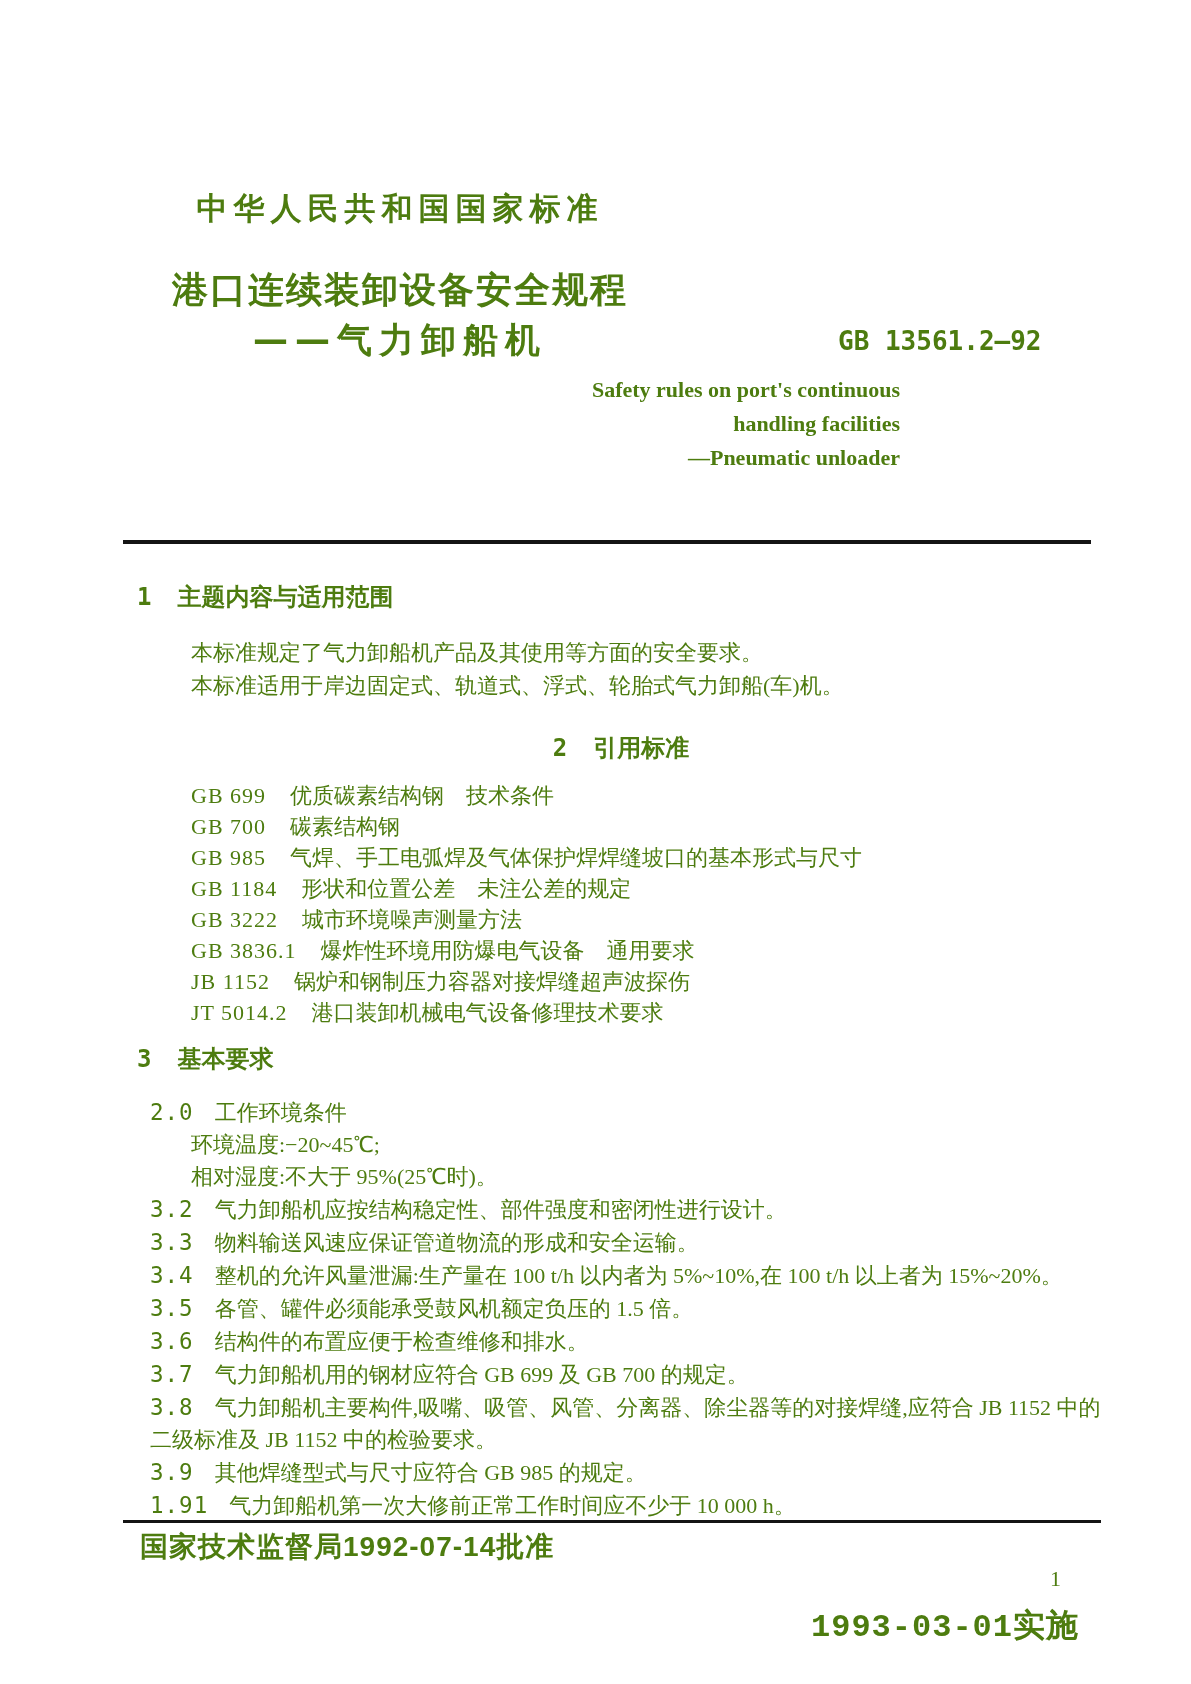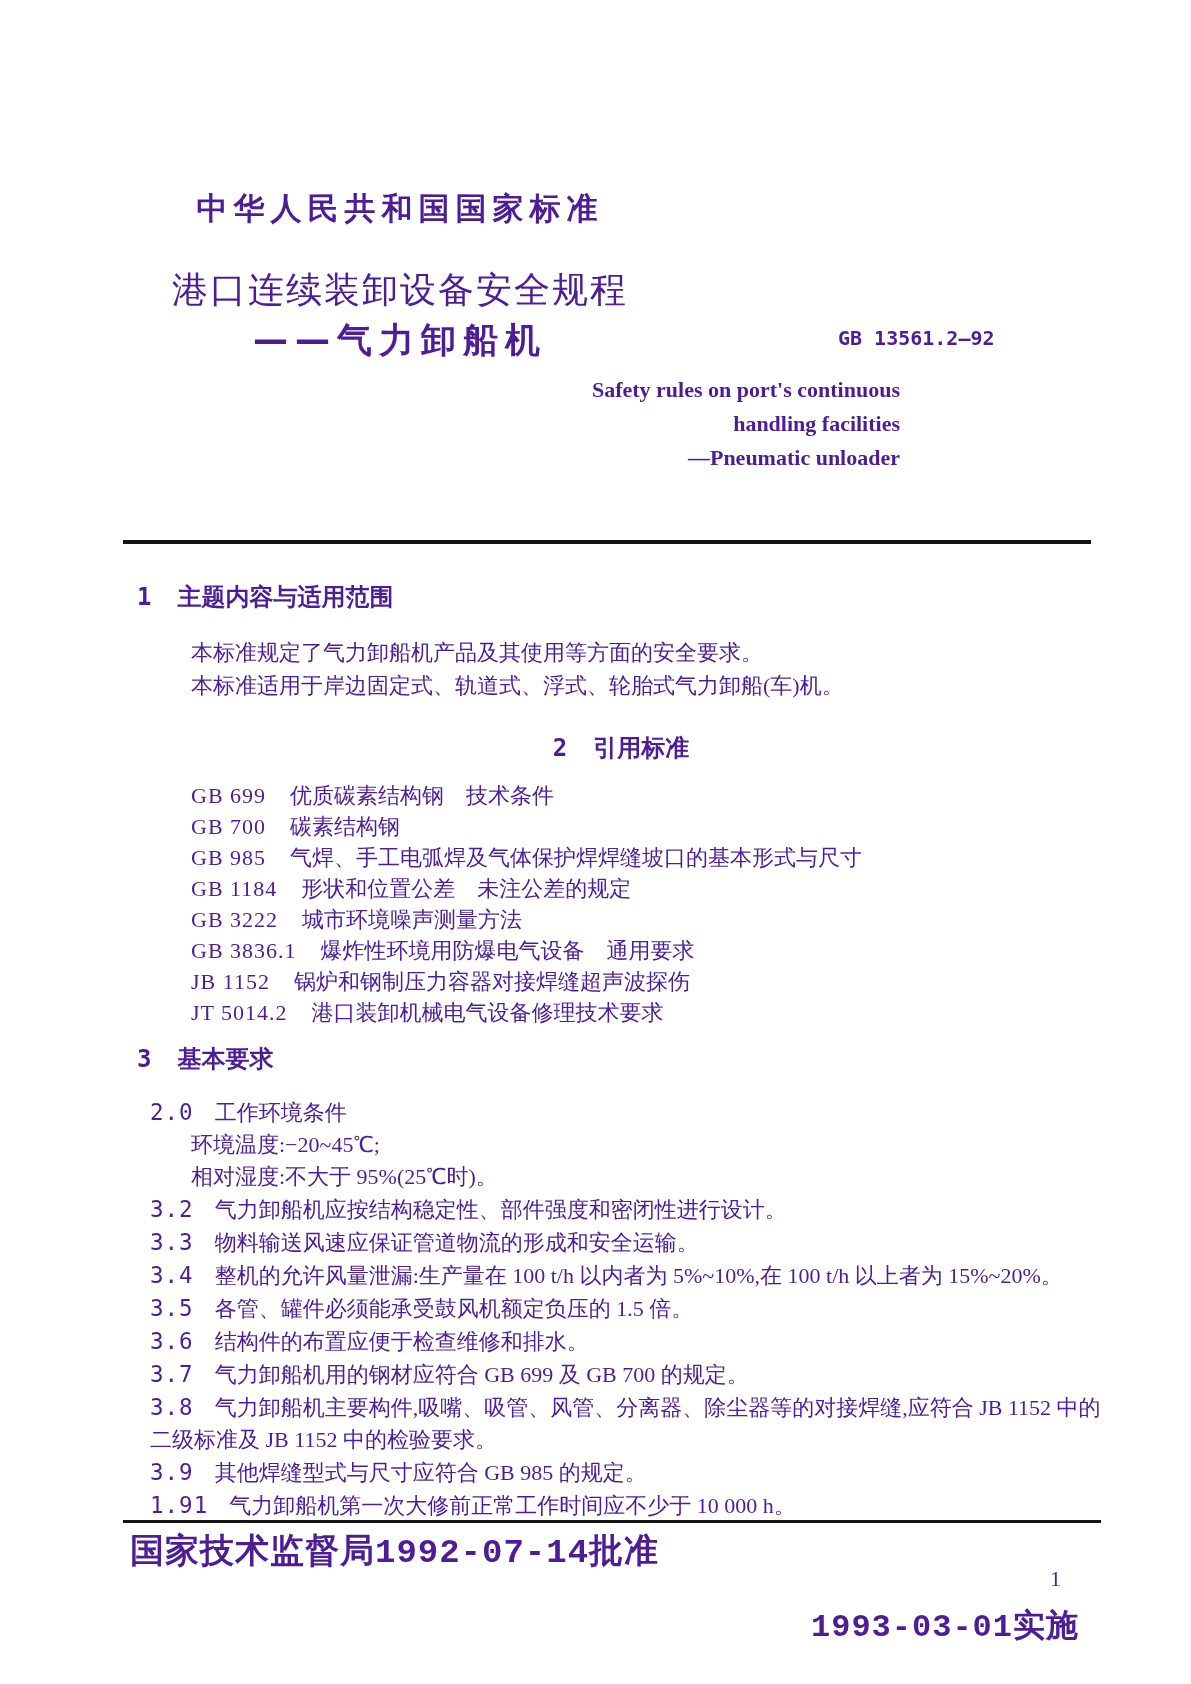--- a/index.html
+++ b/index.html
@@ -2,45 +2,45 @@
 <html><head>
 <meta charset="utf-8">
 <style>
   html,body{margin:0;padding:0;background:#e8e8e8;}
   #page{
     position:relative;
     width:1191px;height:1684px;
     margin:0 auto;
     background:#ffffff;
     overflow:hidden;
-    color:#4c1d95;
+    color:#4d7c0f;
     font-family:"Liberation Serif", serif;
   }
   .std-label{
     position:absolute;left:0;top:188px;width:800px;
     font-family:"DejaVu Sans", sans-serif;
     font-weight:bold;font-size:31px;letter-spacing:6px;
     white-space:nowrap;text-align:center;
   }
   .title-zh-1{
     position:absolute;left:0;top:266px;width:800px;
     font-family:"DejaVu Sans", sans-serif;
-    font-weight:normal;font-size:36px;letter-spacing:2px;
+    font-weight:bold;font-size:36px;letter-spacing:2px;
     white-space:nowrap;text-align:center;
   }
   .title-zh-2{
     position:absolute;left:0;top:317px;width:800px;
     font-family:"DejaVu Sans", sans-serif;
     font-weight:bold;font-size:35px;letter-spacing:7px;
     white-space:nowrap;text-align:center;
   }
   .std-code{
     position:absolute;left:838px;top:326px;
     font-family:"DejaVu Sans Mono", monospace;
-    font-weight:bold;font-size:20px;letter-spacing:0px;
+    font-weight:bold;font-size:26px;letter-spacing:0px;
     white-space:nowrap;
   }
   .title-en{
     position:absolute;left:100px;top:373px;width:800px;
     text-align:right;
     font-family:"Liberation Serif", serif;
     font-weight:bold;font-size:22px;line-height:34px;
   }
   .rule-heavy{
     position:absolute;left:123px;top:540px;width:968px;height:4px;
@@ -90,23 +90,23 @@
   .sub-line{
     margin:0;line-height:32px;
     padding-left:54px;white-space:nowrap;
   }
   
   .rule-footer{
     position:absolute;left:123px;top:1520px;width:978px;height:3px;
     background:#141414;
   }
   .footer-approval{
-    position:absolute;left:130px;top:1528px;
-    font-family:Liberation Mono, monospace;
-    font-weight:bold;font-size:34px;letter-spacing:1px;
+    position:absolute;left:140px;top:1528px;
+    font-family:Liberation Sans, sans-serif;
+    font-weight:bold;font-size:28px;letter-spacing:1px;
     white-space:nowrap;
   }
   .footer-implementation{
     position:absolute;right:112px;top:1604px;
     font-family:Liberation Mono, monospace;
     font-weight:bold;font-size:32px;letter-spacing:1px;
     white-space:nowrap;
   }
   .page-number{
     position:absolute;left:1050px;top:1566px;

